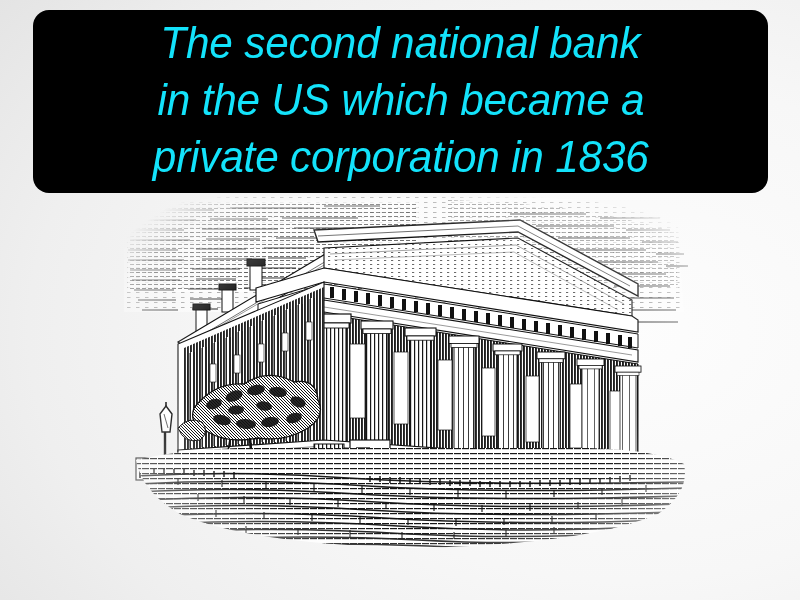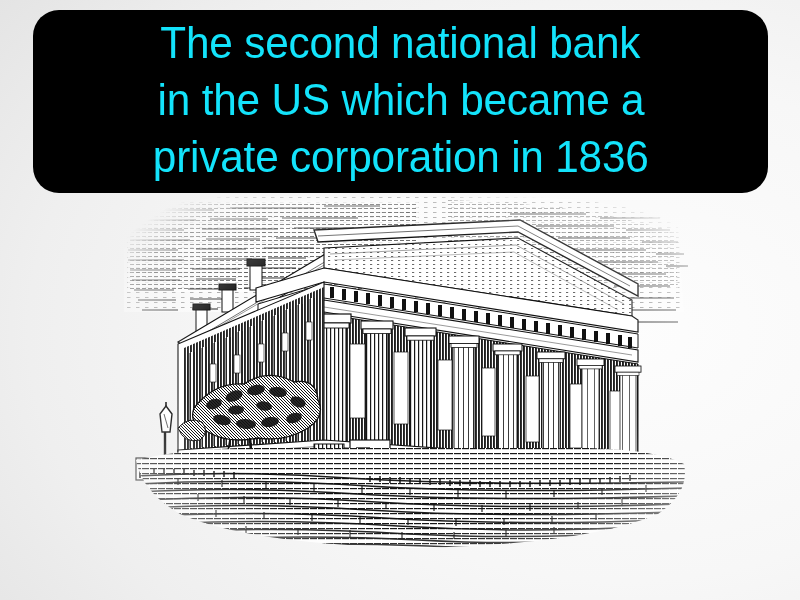--- a/index.html
+++ b/index.html
@@ -26,28 +26,29 @@
   }
 
   
   #caption-banner {
     position: absolute;
     left: 33px;
     top: 10px;
     width: 735px;
     height: 183px;
     background: #000000;
-    border-radius: 26px;
+    border-radius: 16px;
     box-sizing: border-box;
     display: flex;
     flex-direction: column;
     align-items: center;
     justify-content: center;
     padding: 4px 10px 8px 10px;
     z-index: 5;
+    font-style: italic;
   }
   .caption-line {
     color: #13e3fb;
     font-family: "Liberation Sans", sans-serif;
     font-size: 45px;
     line-height: 57px;
     font-weight: 400;
     letter-spacing: -0.2px;
     white-space: nowrap;
     text-align: center;

